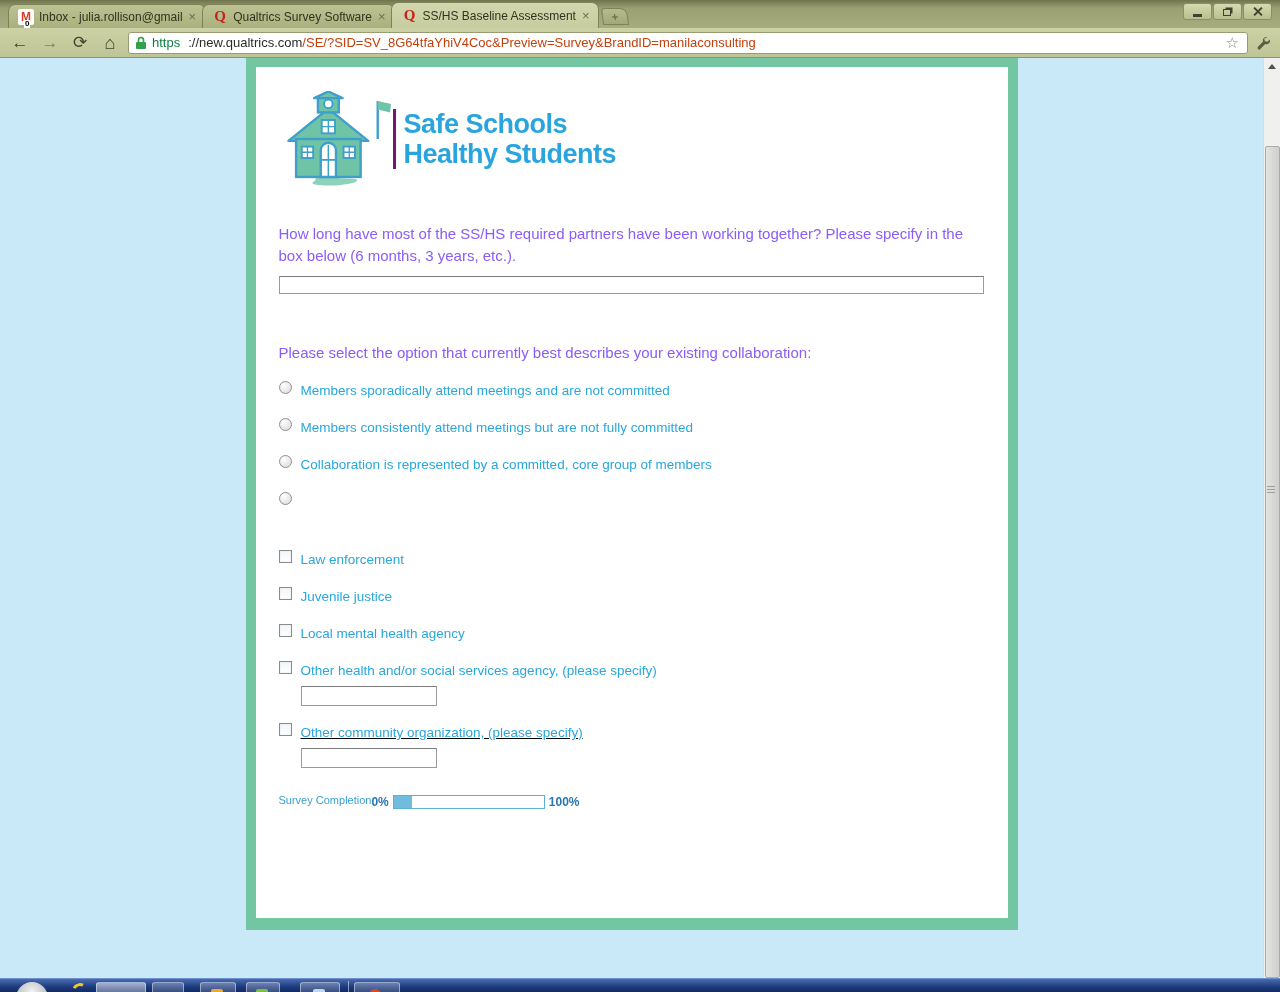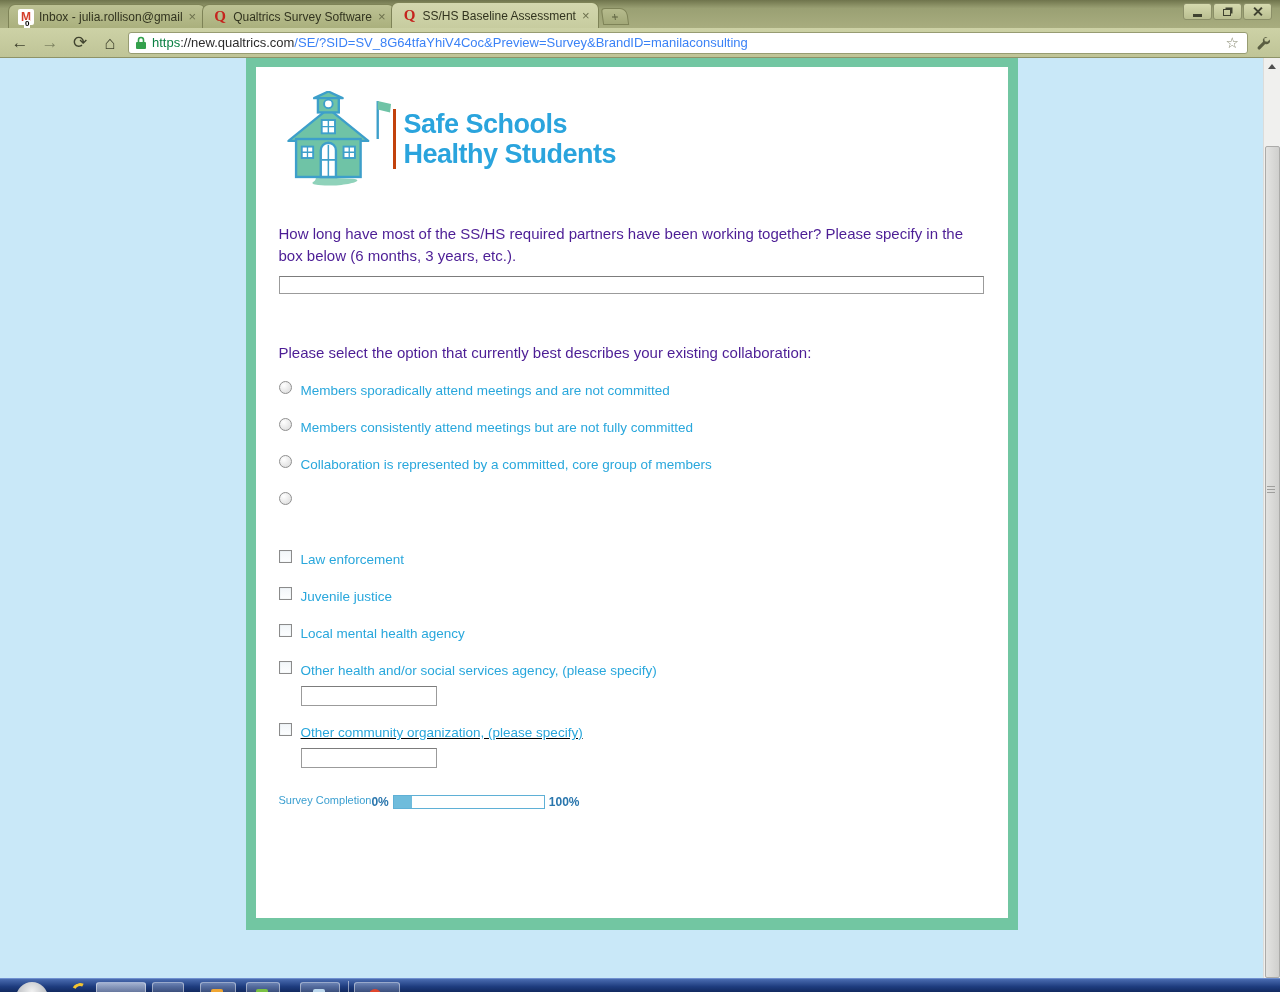--- a/index.html
+++ b/index.html
@@ -57,41 +57,41 @@
   }
   .navbtn { font-size:17px; color:#40432e; width:24px; text-align:center; line-height:1; }
   .navbtn.fwd { color:#7e8361; }
   .navbtn.home { font-size:18px; }
   .urlbar {
     flex:1; height:22px; background:#fff; border:1px solid #979c72; border-radius:3px;
     display:flex; align-items:center; padding:0 8px 0 6px; gap:5px; min-width:0;
   }
   .url-text { font-size:13px; white-space:nowrap; overflow:hidden; flex:1; }
   .url-https { color:#0b8043; }
-  .url-domain { color:#2b2b2b; }
-  .url-path { color:#3b82f6; }
+  .url-domain { color:#2b2b2b;margin-left:8px; }
+  .url-path { color:#c2410c; }
   .star { color:#83856c; font-size:15px; line-height:1; }
   .wrench { width:18px; height:18px; }
 
   
   .viewport { position:relative; width:1280px; height:920px; background:#c9e8f8; overflow:hidden; }
   .page-area { width:1263px; height:920px; overflow:hidden; }
 
   .survey-frame {
     width:772px; margin:0 auto; background:#72c6a2;
     padding:9px 10px 12px;
   }
   .survey-card { background:#fff; padding:2px 23px 20px; min-height:851px; }
 
   
   .logo { display:flex; align-items:flex-start; margin-top:22px; gap:2px; }
-  .logo-text { margin-top:18px; color:#2aa4dd; font-weight:bold; font-size:27px; line-height:30px; letter-spacing:-0.5px; border-left:3px solid #c2410c; padding-left:8px; }
-
-  
-  .q-prompt { color:#4c1d95; font-size:15px; line-height:22px; max-width:710px; }
+  .logo-text { margin-top:18px; color:#2aa4dd; font-weight:bold; font-size:27px; line-height:30px; letter-spacing:-0.5px; border-left:3px solid #701a75; padding-left:8px; }
+
+  
+  .q-prompt { color:#8b5cf6; font-size:15px; line-height:22px; max-width:710px; }
   .q1 { margin-top:36px; }
   .q1-input { display:block; margin-top:9px; width:705px; height:18px; border:1px solid #9b9b9b; border-top-color:#7c7c7c; background:#fff; font-size:13px; padding:0 3px; }
   .q2 { margin-top:48px; }
   .q3 { margin-top:44px; }
 
   .opt-row { display:flex; align-items:flex-start; margin-top:16px; gap:9px; }
   .radio {
     flex:0 0 13px; width:13px; height:13px; border-radius:50%; margin-top:1px;
     border:1px solid #8f8f8f; background:radial-gradient(circle at 35% 30%, #ffffff, #d8d8d8);
   }

